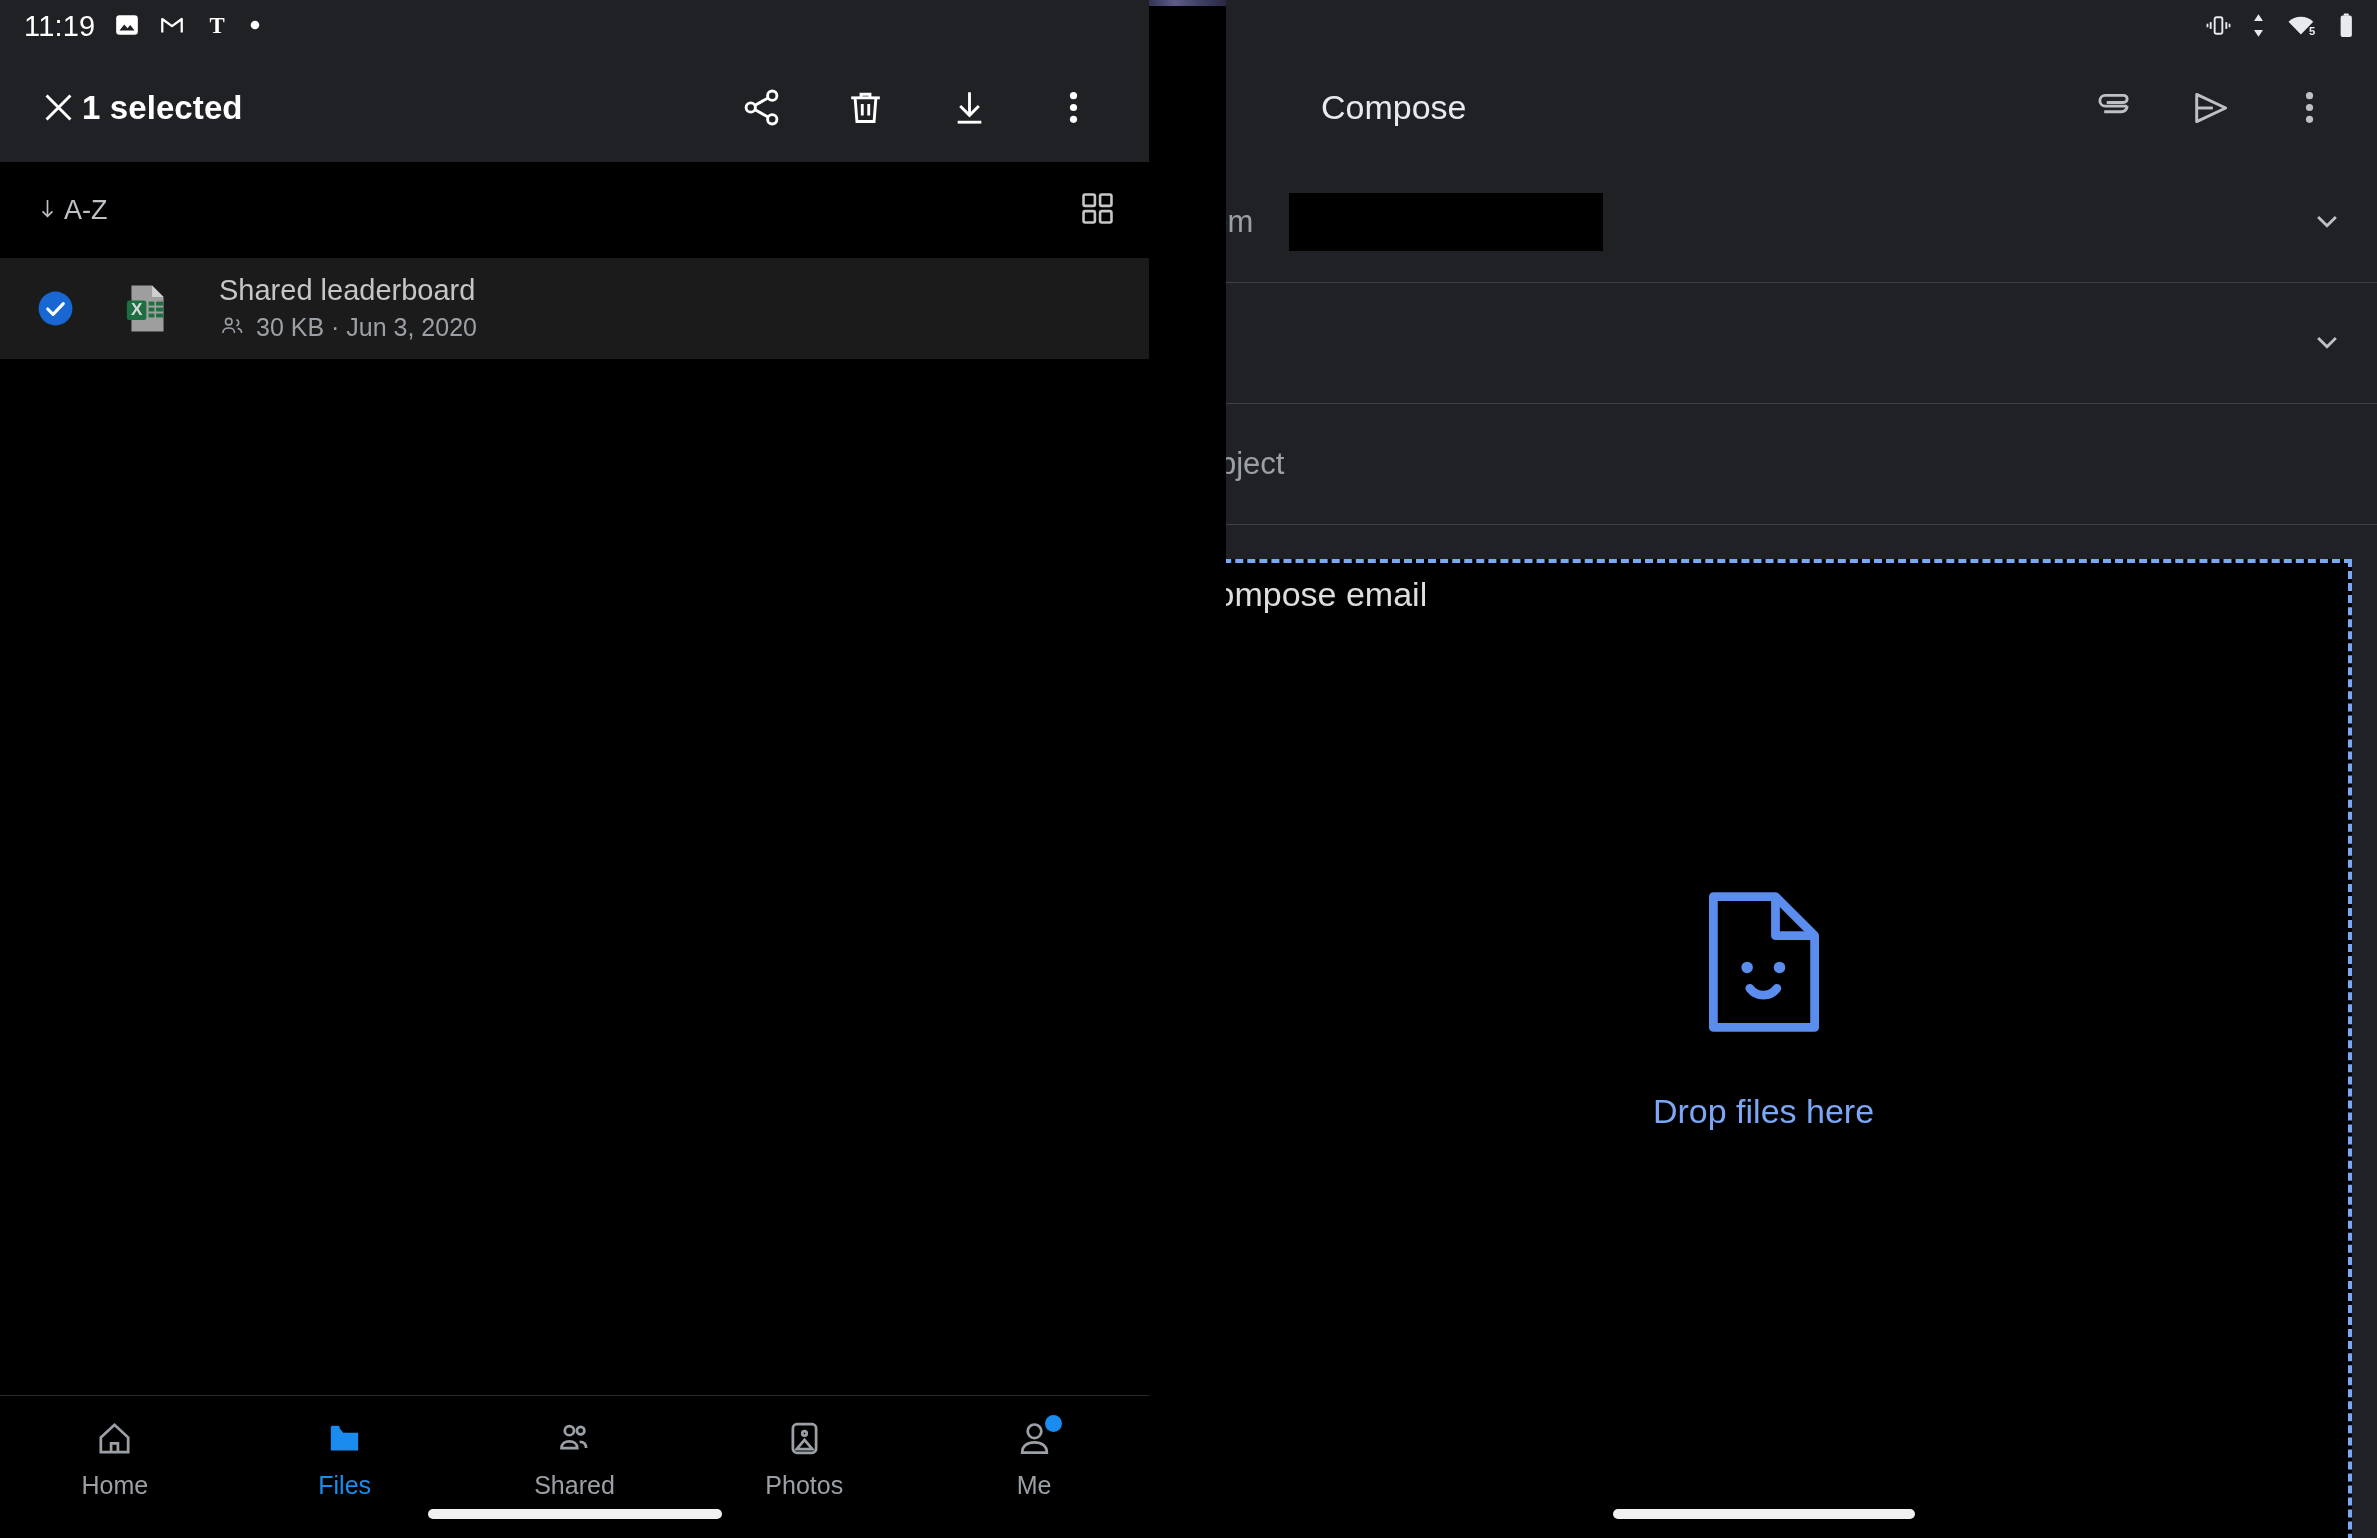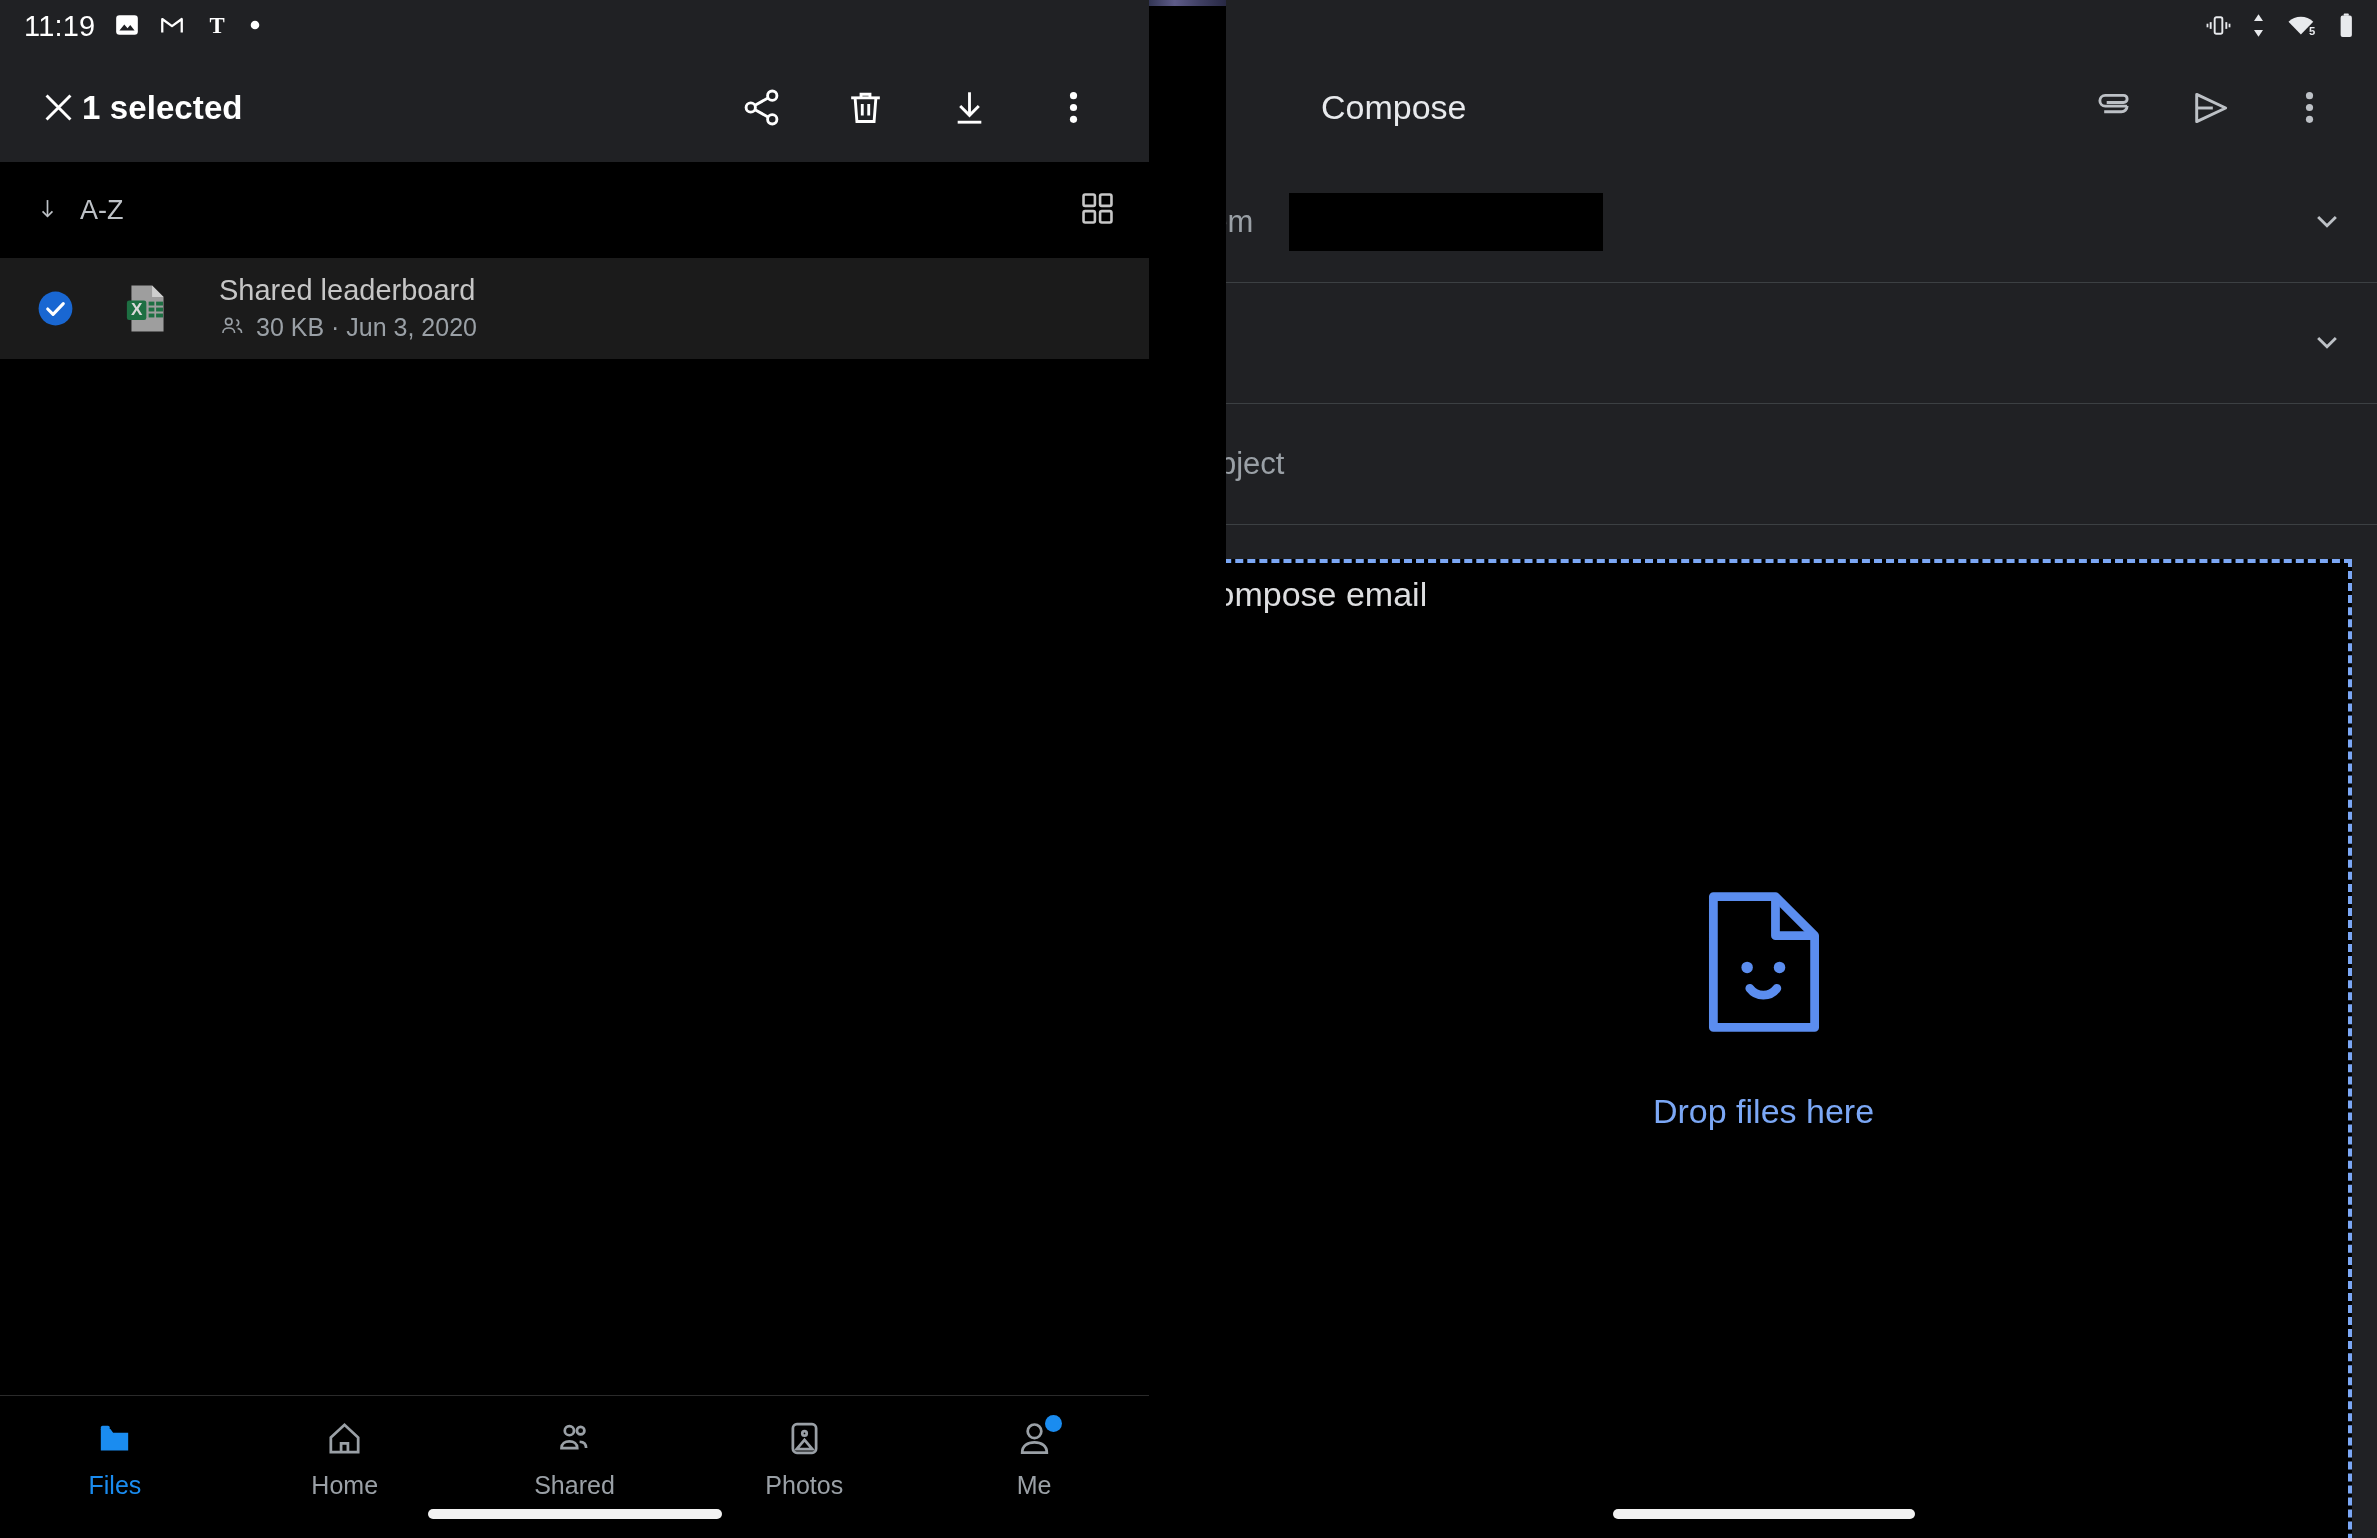--- a/index.html
+++ b/index.html
@@ -51,21 +51,21 @@
   }
   .iconbtn { display: flex; align-items: center; justify-content: center;
              width: 48px; height: 48px; }
 
   .sortbar {
     height: 96px;
     background: #000;
     display: flex; align-items: center;
     padding: 0 32px 0 34px;
   }
-  .sort-left { display: flex; align-items: flex-start; gap: 19px; }
+  .sort-left { display: flex; align-items: flex-start; gap: 3px; }
   .sort-label { color: #bdc1c6; font-size: 27px; }
   .grid-icon-wrap { margin-left: auto; }
 
   .filerow {
     height: 101px;
     background: #1b1b1b;
     display: flex; align-items: center;
     padding: 0 34px 0 36px;
     gap: 0;
   }
@@ -306,37 +306,37 @@
             </svg>
           </span>
           <span class="file-meta-text">30 KB · Jun 3, 2020</span>
         </span>
       </span>
     </div>
 
     <div class="left-body"></div>
 
     <div class="bottomnav">
+      <div class="navitem">
+        <span class="nav-ic-wrap">
+          <svg width="41" height="41" viewBox="0 0 24 24" fill="none" stroke="#9aa0a6" stroke-width="1.6">
+            <path d="M4 11.4L12 4l8 7.4V20H4z"></path>
+              <path d="M10 20v-5.2h4V20"></path>
+          </svg>
+        </span>
+        <span class="navlabel">Home</span>
+      </div>
       <div class="navitem active">
         <span class="nav-ic-wrap">
           <svg width="41" height="41" viewBox="0 0 24 24">
             <path d="M4 6.4h5.6l1.6 2.2H20V19H4z" fill="#1a8cf0"></path>
             <rect x="4" y="4.6" width="5.2" height="3.2" rx="1" fill="#1a8cf0"></rect>
           </svg>
         </span>
         <span class="navlabel">Files</span>
-      </div>
-      <div class="navitem">
-        <span class="nav-ic-wrap">
-          <svg width="41" height="41" viewBox="0 0 24 24" fill="none" stroke="#9aa0a6" stroke-width="1.6">
-            <path d="M4 11.4L12 4l8 7.4V20H4z"></path>
-              <path d="M10 20v-5.2h4V20"></path>
-          </svg>
-        </span>
-        <span class="navlabel">Home</span>
       </div>
       <div class="navitem">
         <span class="nav-ic-wrap">
           <svg width="41" height="41" viewBox="0 0 24 24" fill="none" stroke="#9aa0a6" stroke-width="1.6">
             <circle cx="9" cy="7.4" r="2.7"></circle>
               <circle cx="15.6" cy="7.4" r="2.2"></circle>
             <path d="M4.4 17.6c0-2.6 2-3.9 4.6-3.9s4.6 1.3 4.6 3.9z"></path>
             <path d="M15 13.9c2.2.1 3.8 1.3 3.8 3.7"></path>
           </svg>
         </span>

